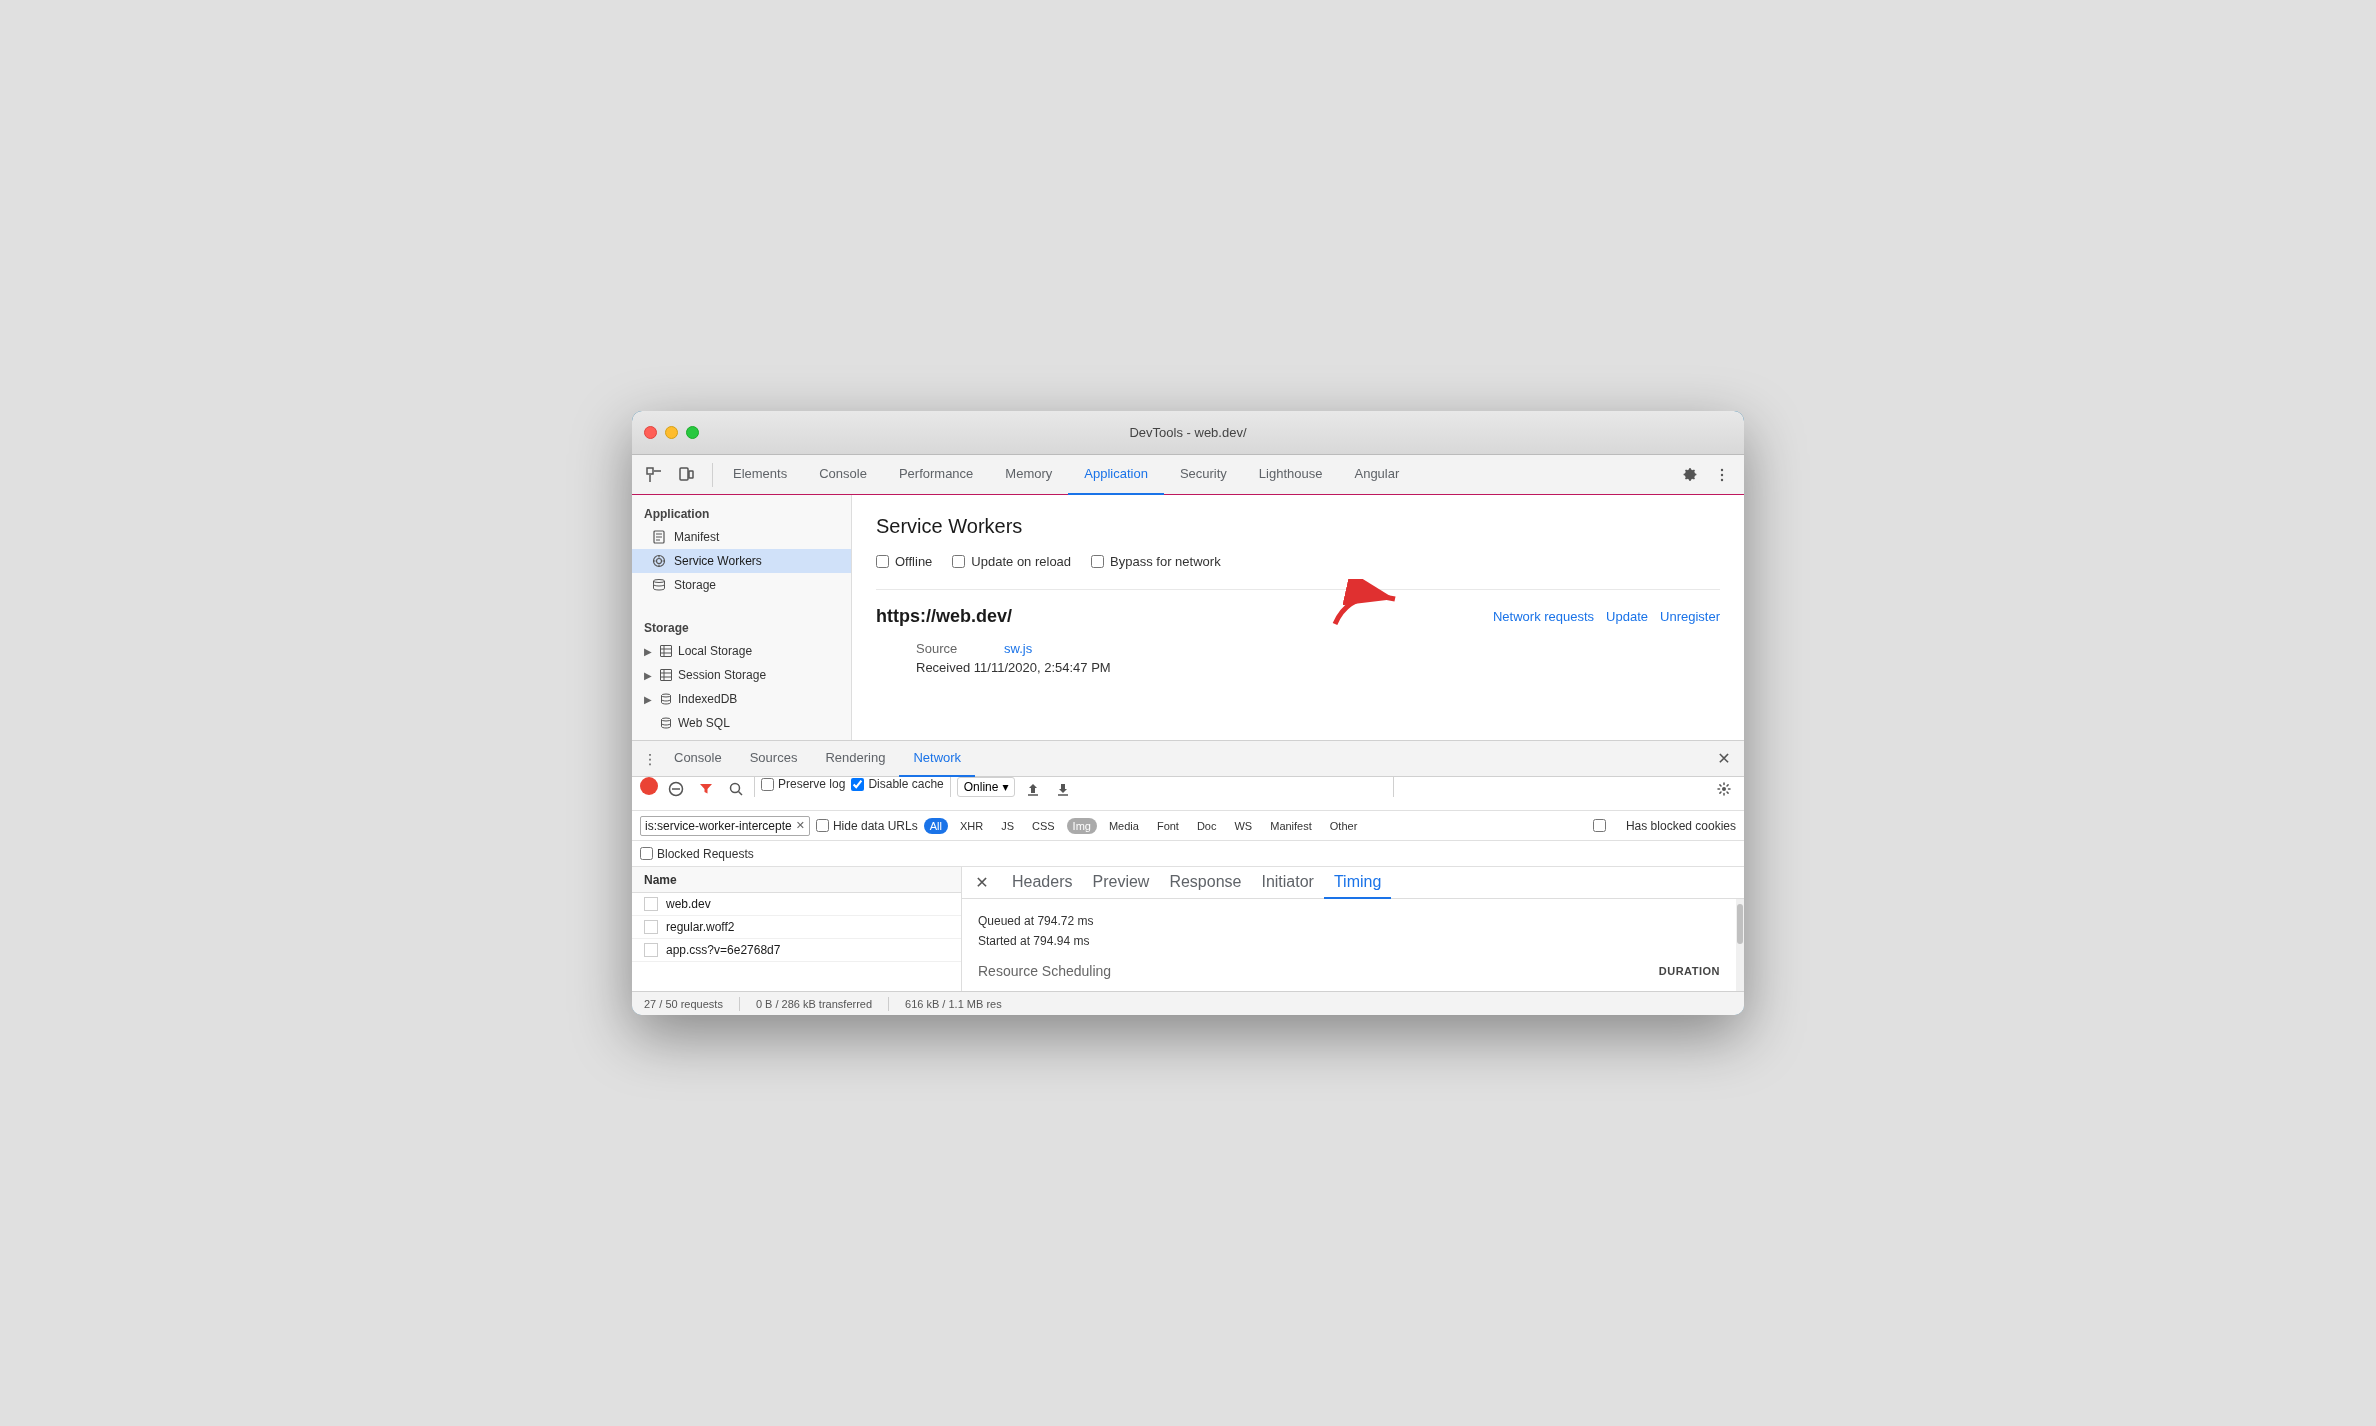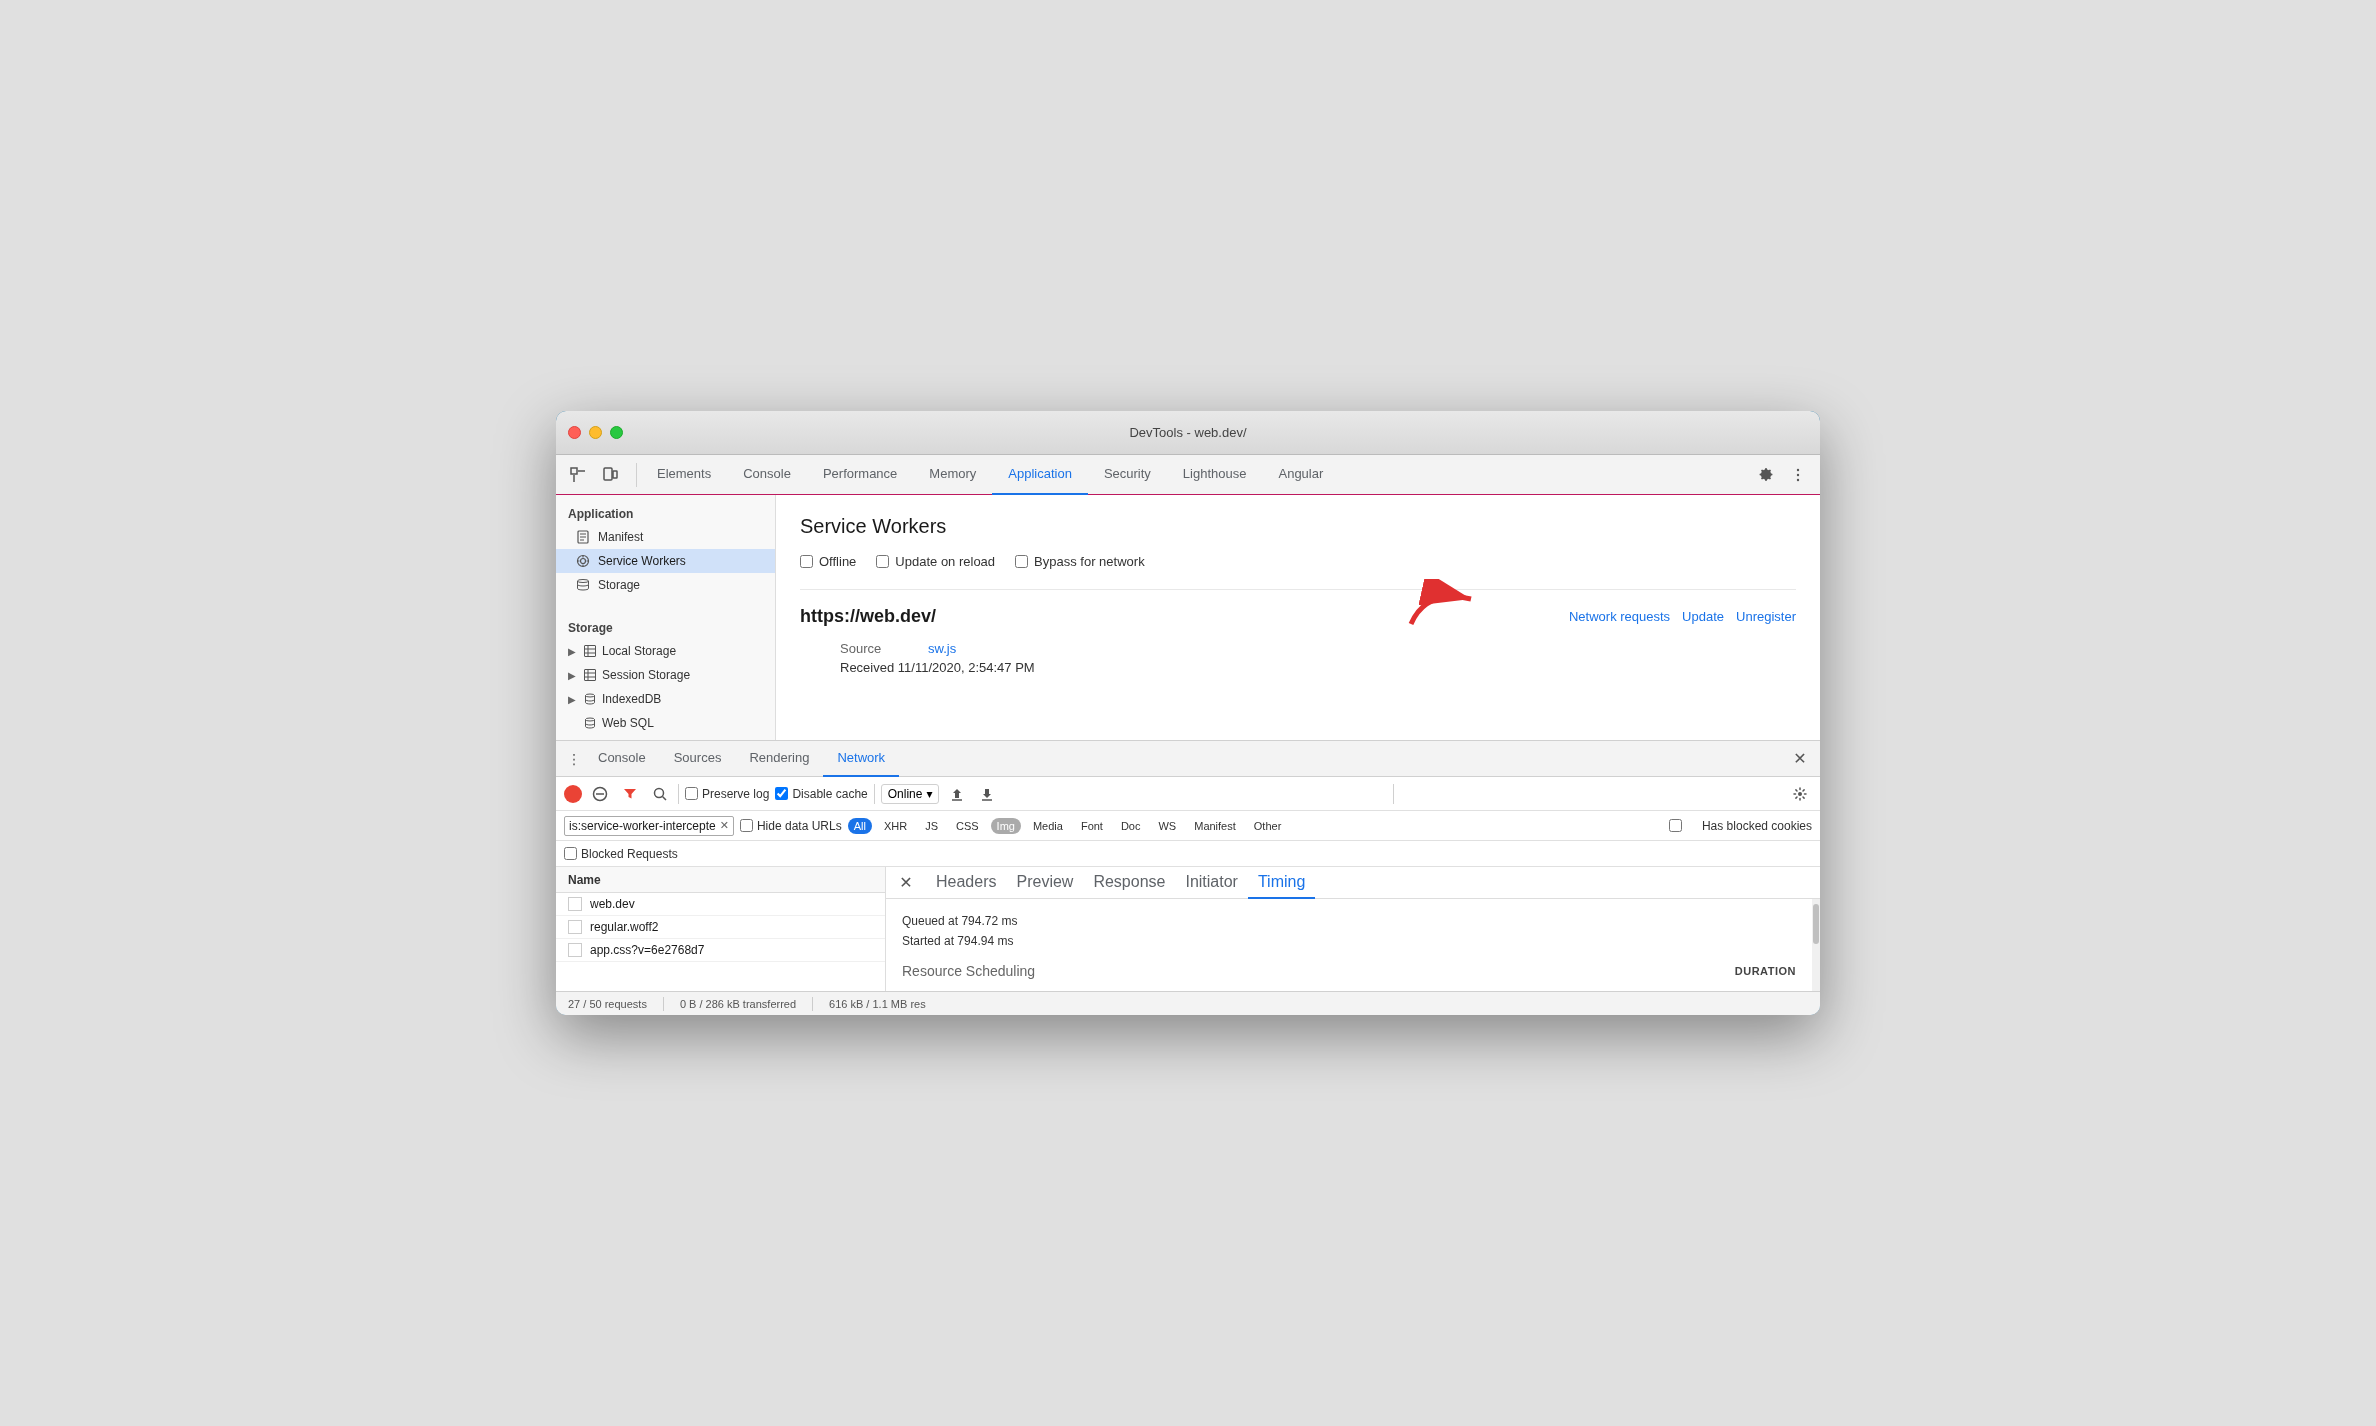--- a/index.html
+++ b/index.html
@@ -5,21 +5,21 @@
     * { box-sizing: border-box; margin: 0; padding: 0; }
     body {
       background: #e0e0e0;
       display: flex;
       justify-content: center;
       align-items: center;
       min-height: 100vh;
       font-family: -apple-system, BlinkMacSystemFont, 'Segoe UI', sans-serif;
     }
     .window {
-      width: 1264px;
+      width: 1112px;
       border-radius: 10px;
       overflow: hidden;
       box-shadow: 0 20px 60px rgba(0,0,0,0.4);
       background: #0369a1;
     }
     
     .title-bar {
       background: linear-gradient(to bottom, #e8e8e8, #d8d8d8);
       height: 44px;
       display: flex;
@@ -291,21 +291,21 @@
       display: flex;
       align-items: center;
       justify-content: center;
       cursor: pointer;
       color: #555;
       border-radius: 3px;
     }
     
     .network-toolbar {
       display: flex;
-      align-items: center;
+      align-items: flex-start;
       height: 34px;
       padding: 0 8px;
       gap: 6px;
       border-bottom: 1px solid #e0e0e0;
       background: white;
     }
     .net-btn {
       width: 24px;
       height: 24px;
       display: flex;

